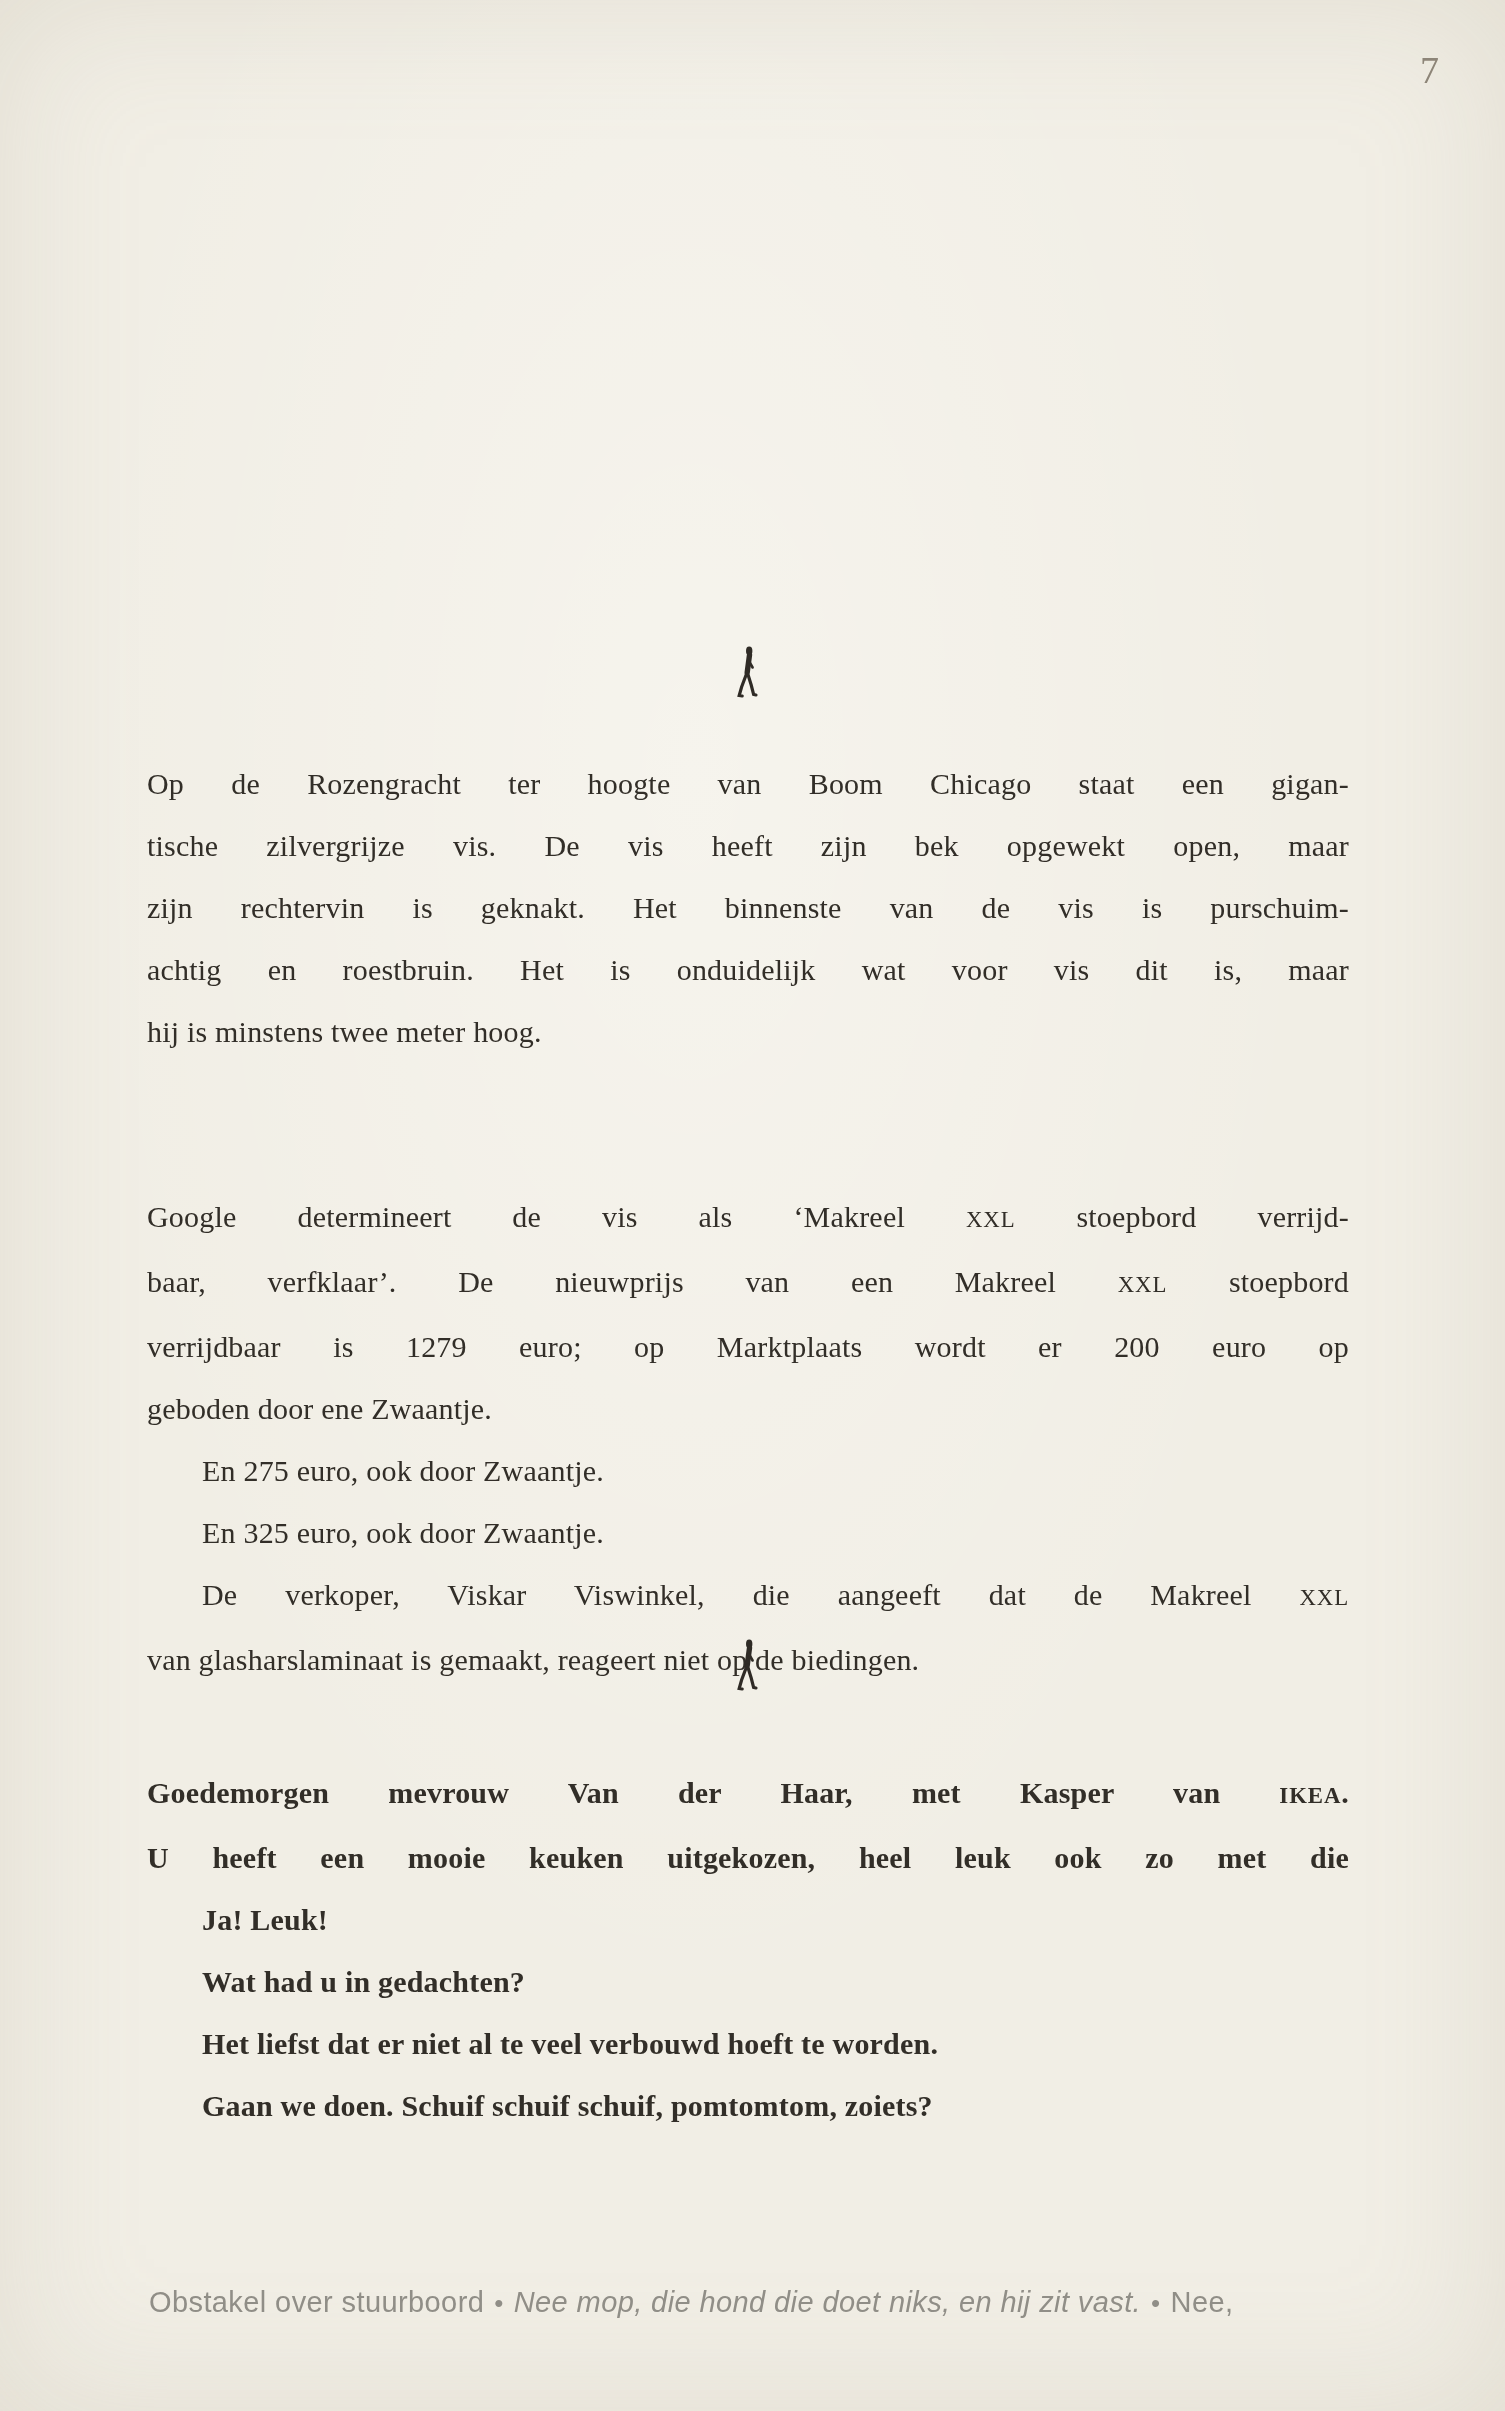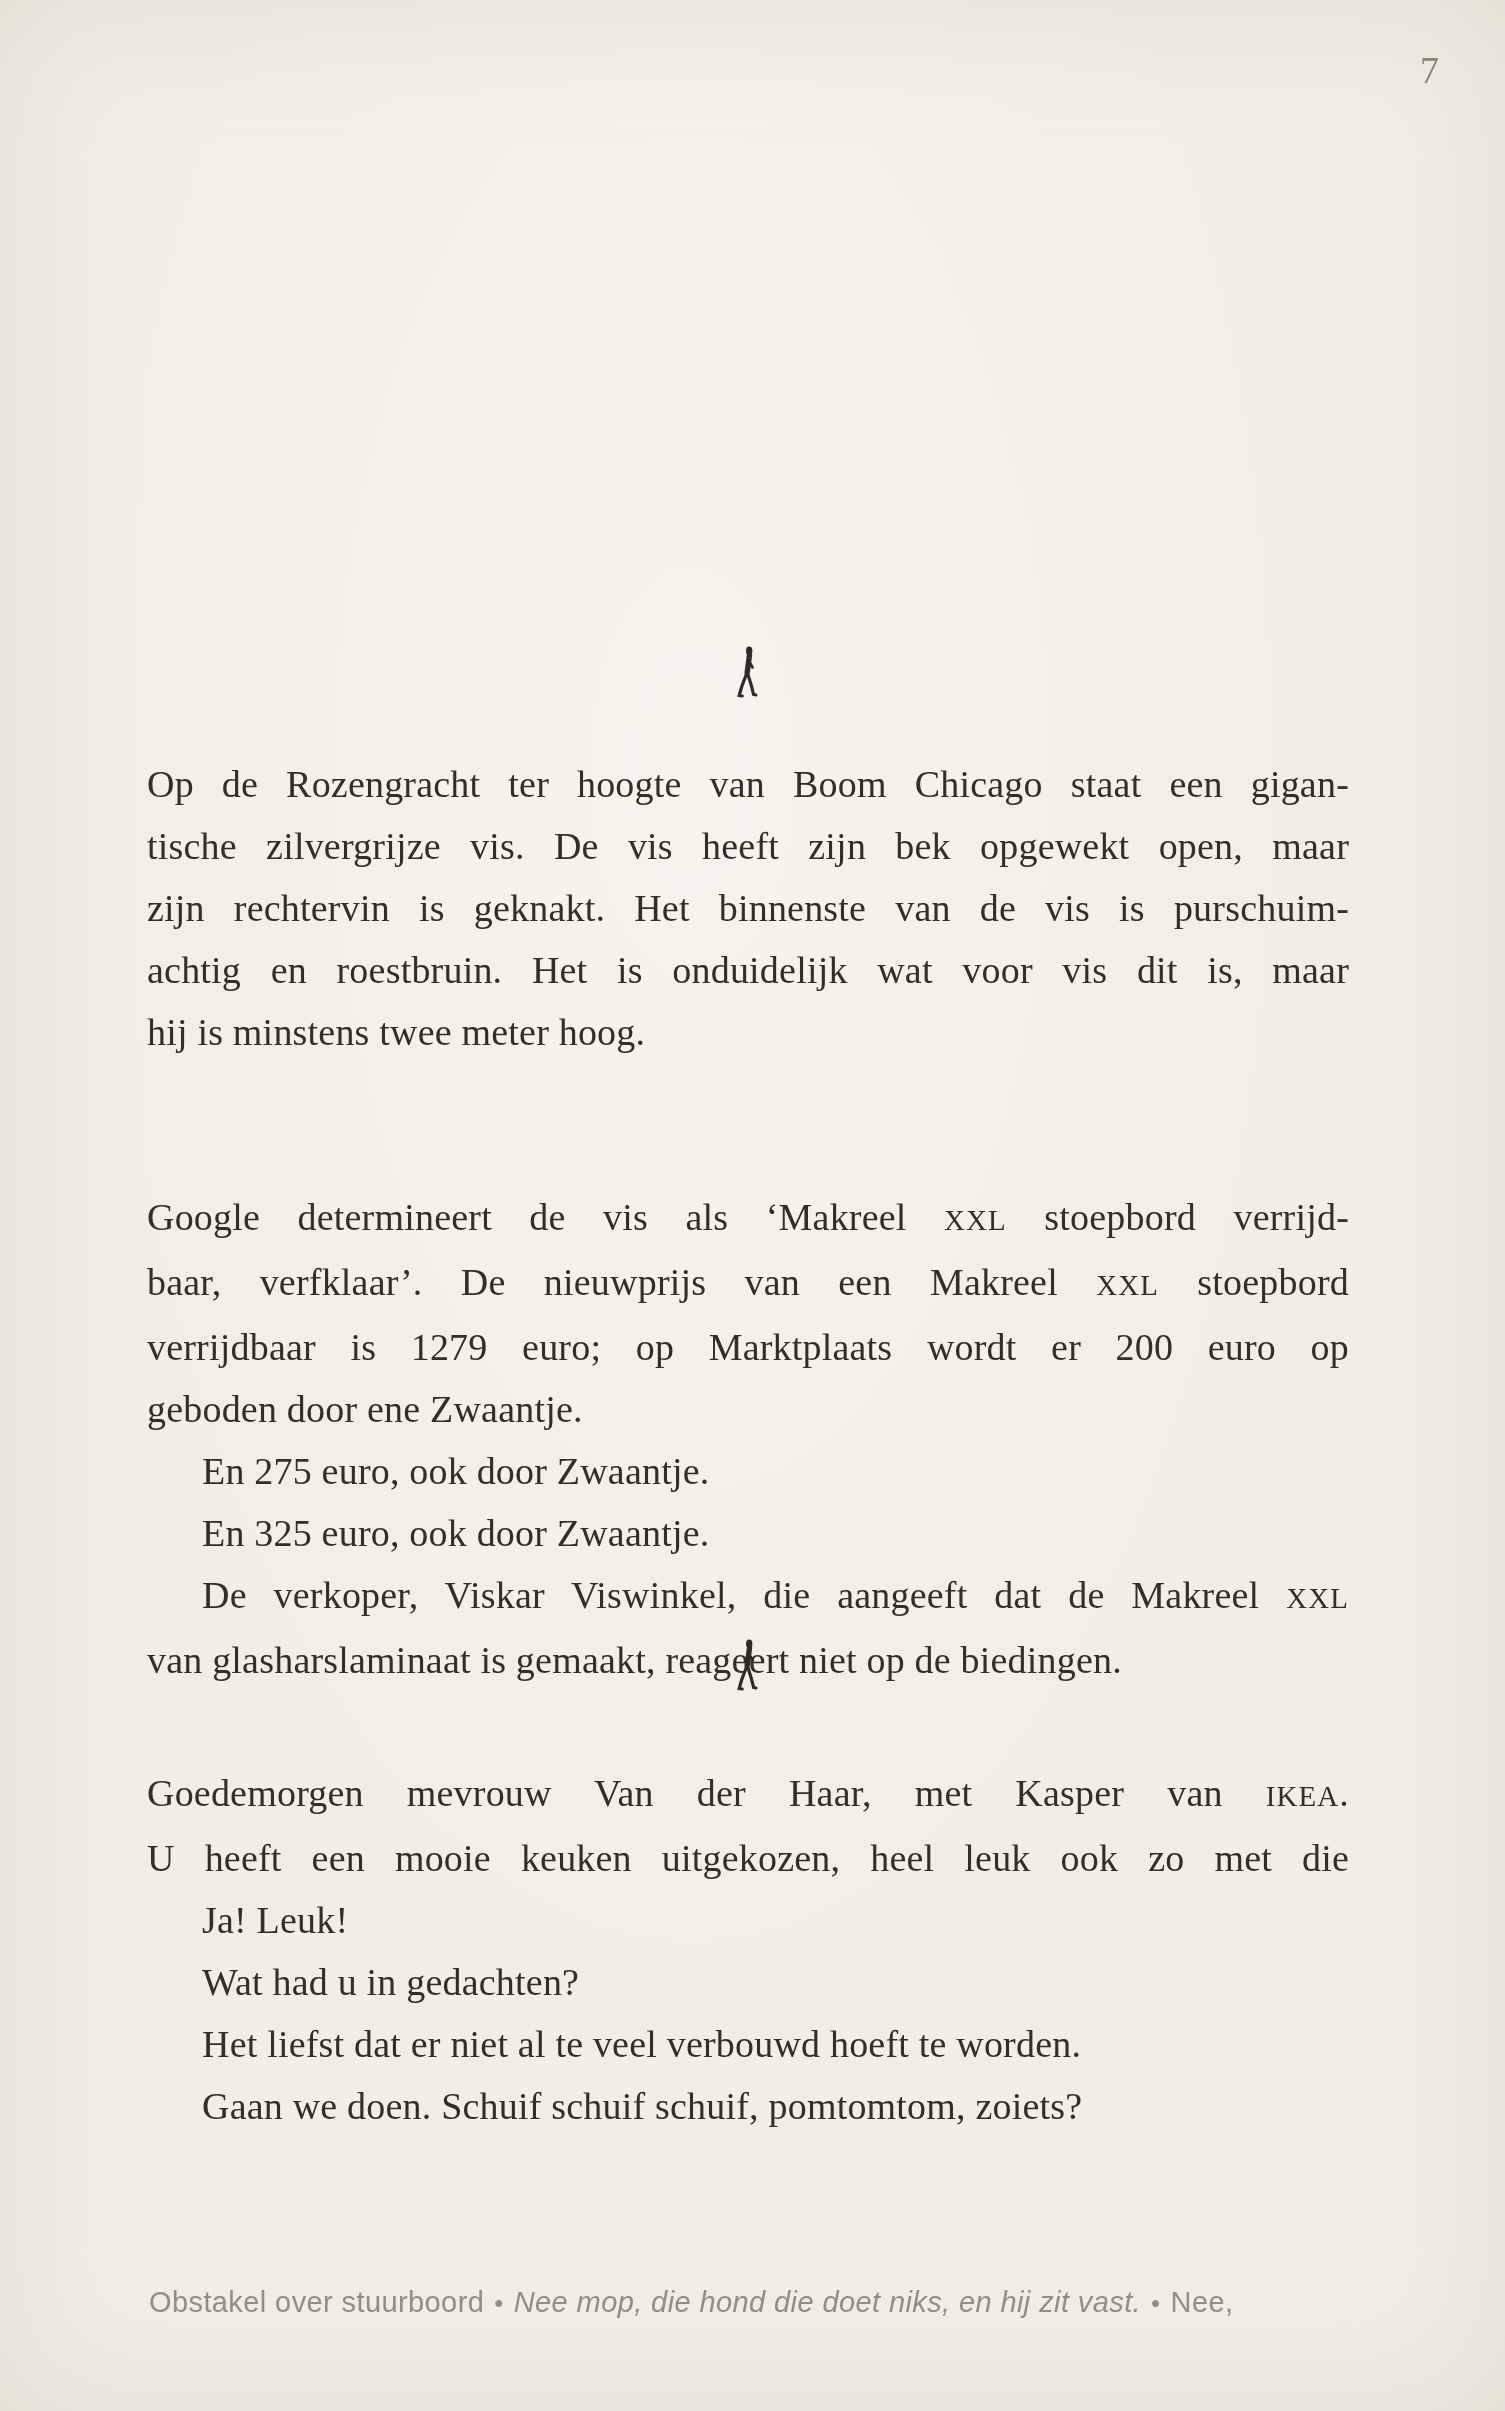--- a/index.html
+++ b/index.html
@@ -20,26 +20,26 @@
   }
   .divider {
     position:absolute; left:147px; width:1202px;
     display:flex; justify-content:center;
   }
   .divider-1 { top:645px; }
   .divider-2 { top:1638px; }
   .walker { width:30px; height:58px; }
   .textblock {
     position:absolute; left:147px; width:1202px;
-    font-size:38px; line-height:62px;
+    font-size:30px; line-height:62px;
     letter-spacing:0.2px;
   }
   .block-1 { top:753px; }
   .block-2 { top:1186px; }
-  .block-3 { top:1762px; }
+  .block-3 { top:1762px;font-weight:bold; }
   .line { text-align:justify; text-align-last:justify; }
   .line.last { text-align:justify; text-align-last:auto; }
   .line.indent { text-indent:55px; }
   .sc { font-size:0.76em; letter-spacing:0.04em; }
   .footer {
     position:absolute; left:149px; top:2285px; width:1224px;
     font-family:Liberation Sans, sans-serif;
     font-size:29px; line-height:34px;
     color:#908e87; letter-spacing:0.4px;
     white-space:nowrap;

